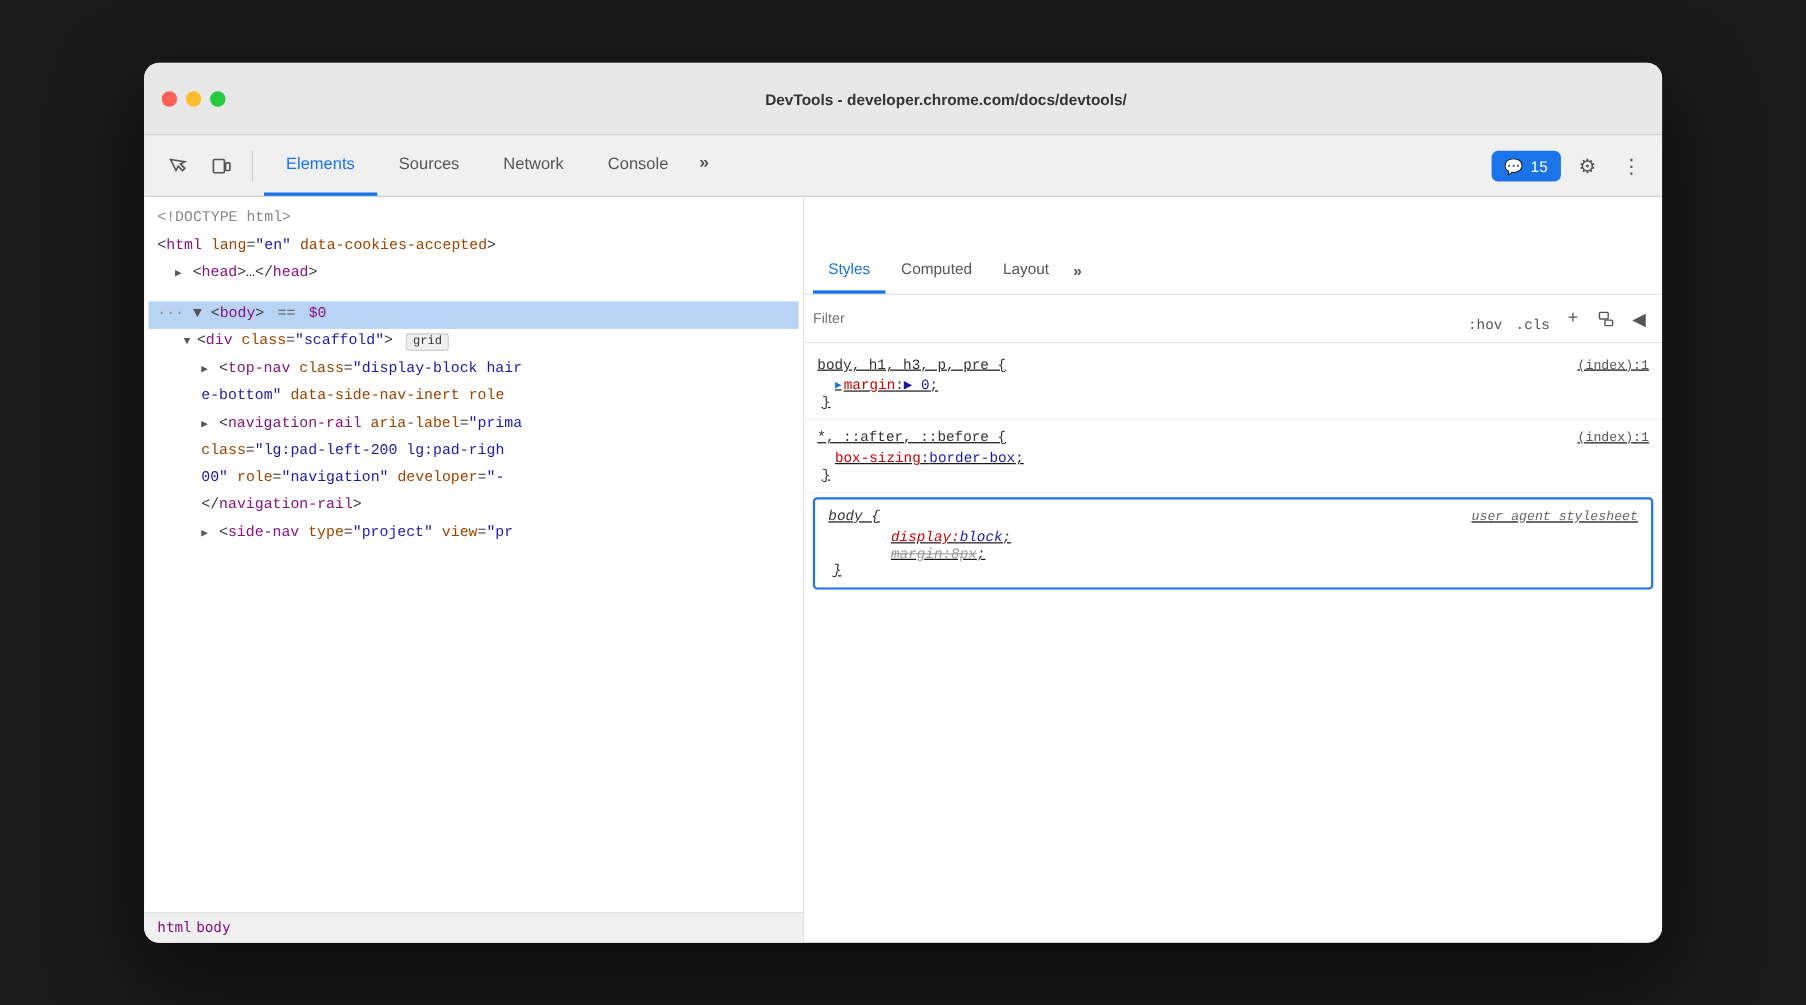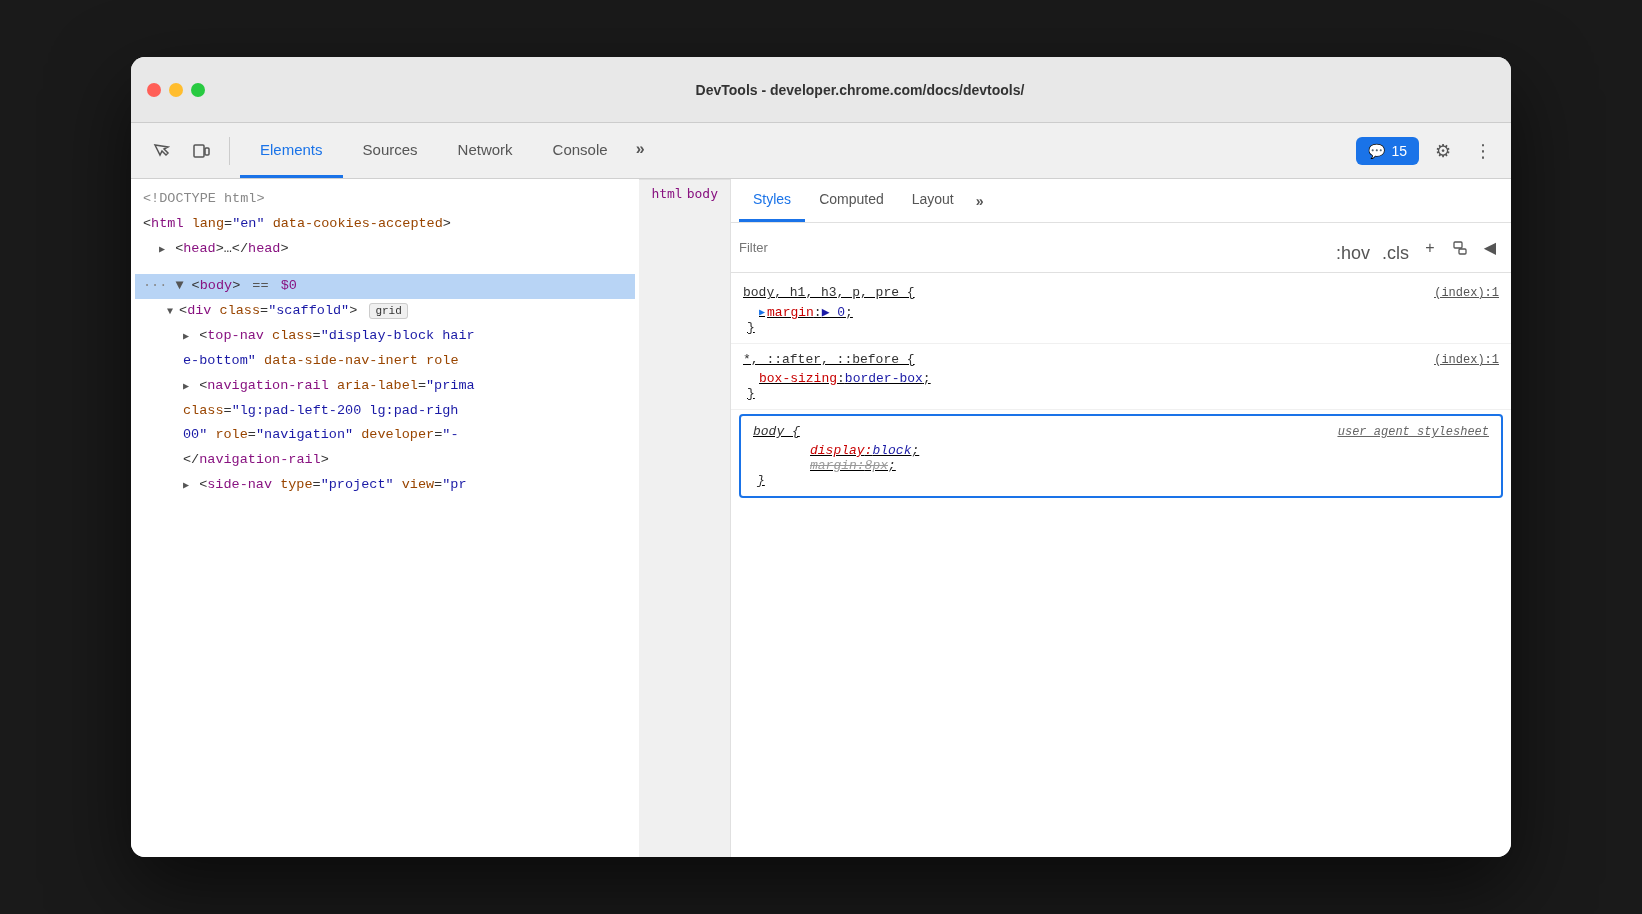--- a/index.html
+++ b/index.html
@@ -164,21 +164,21 @@
       flex: 1;
       overflow: hidden;
     }
 
     
     .elements-panel {
       width: 600px;
       background: #fff;
       border-right: 1px solid #e0e0e0;
       display: flex;
-      flex-direction: row;
+      flex-direction: column;
       overflow: hidden;
       flex-shrink: 0;
     }
 
     .elements-code {
       flex: 1;
       overflow: auto;
       padding: 8px 4px;
       font-family: 'Courier New', 'Lucida Console', monospace;
       font-size: 13.5px;
@@ -236,20 +236,21 @@
       flex-direction: column;
       overflow: hidden;
     }
 
     .styles-tabs {
       display: flex;
       border-bottom: 1px solid #e0e0e0;
       padding: 0 8px;
       height: 44px;
       align-items: flex-end;
+      margin-top: 45px;
     }
 
     .style-tab {
       padding: 0 14px;
       height: 100%;
       display: flex;
       align-items: center;
       font-size: 14px;
       color: #555;
       cursor: pointer;
@@ -300,22 +301,22 @@
     .filter-btn {
       background: transparent;
       border: none;
       cursor: pointer;
       font-size: 12px;
       color: #555;
       padding: 2px 4px;
       border-radius: 3px;
     }
     .filter-btn.code {
-      font-family: Liberation Sans, sans-serif;
-      font-size: 18px;
+      font-family: Liberation Mono, monospace;
+      font-size: 13px;
       margin-top: 12px;
     }
 
     .filter-icon-btn {
       width: 26px;
       height: 26px;
       background: transparent;
       border: none;
       cursor: pointer;
       display: flex;

